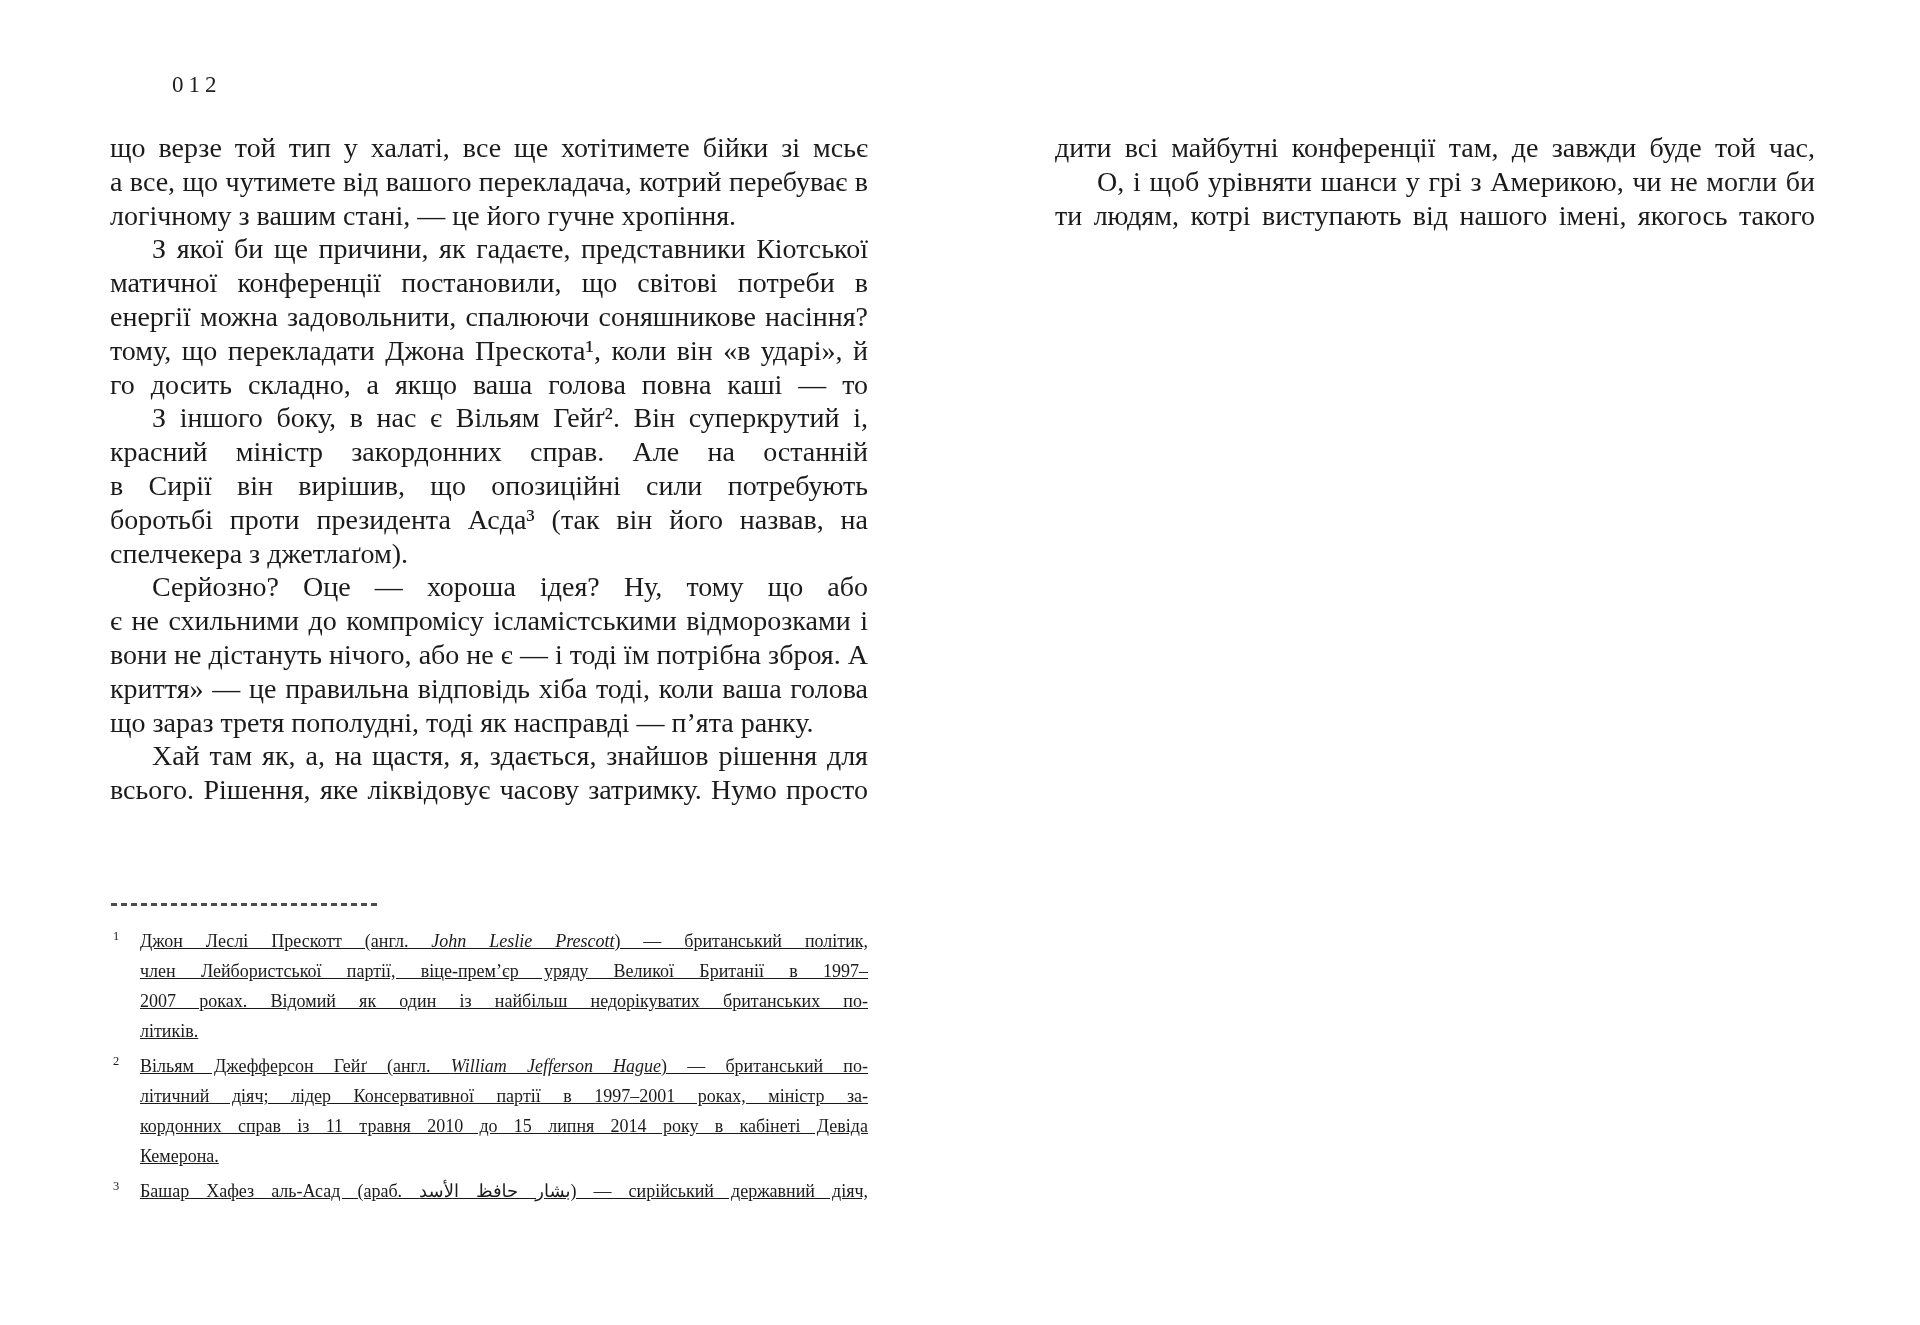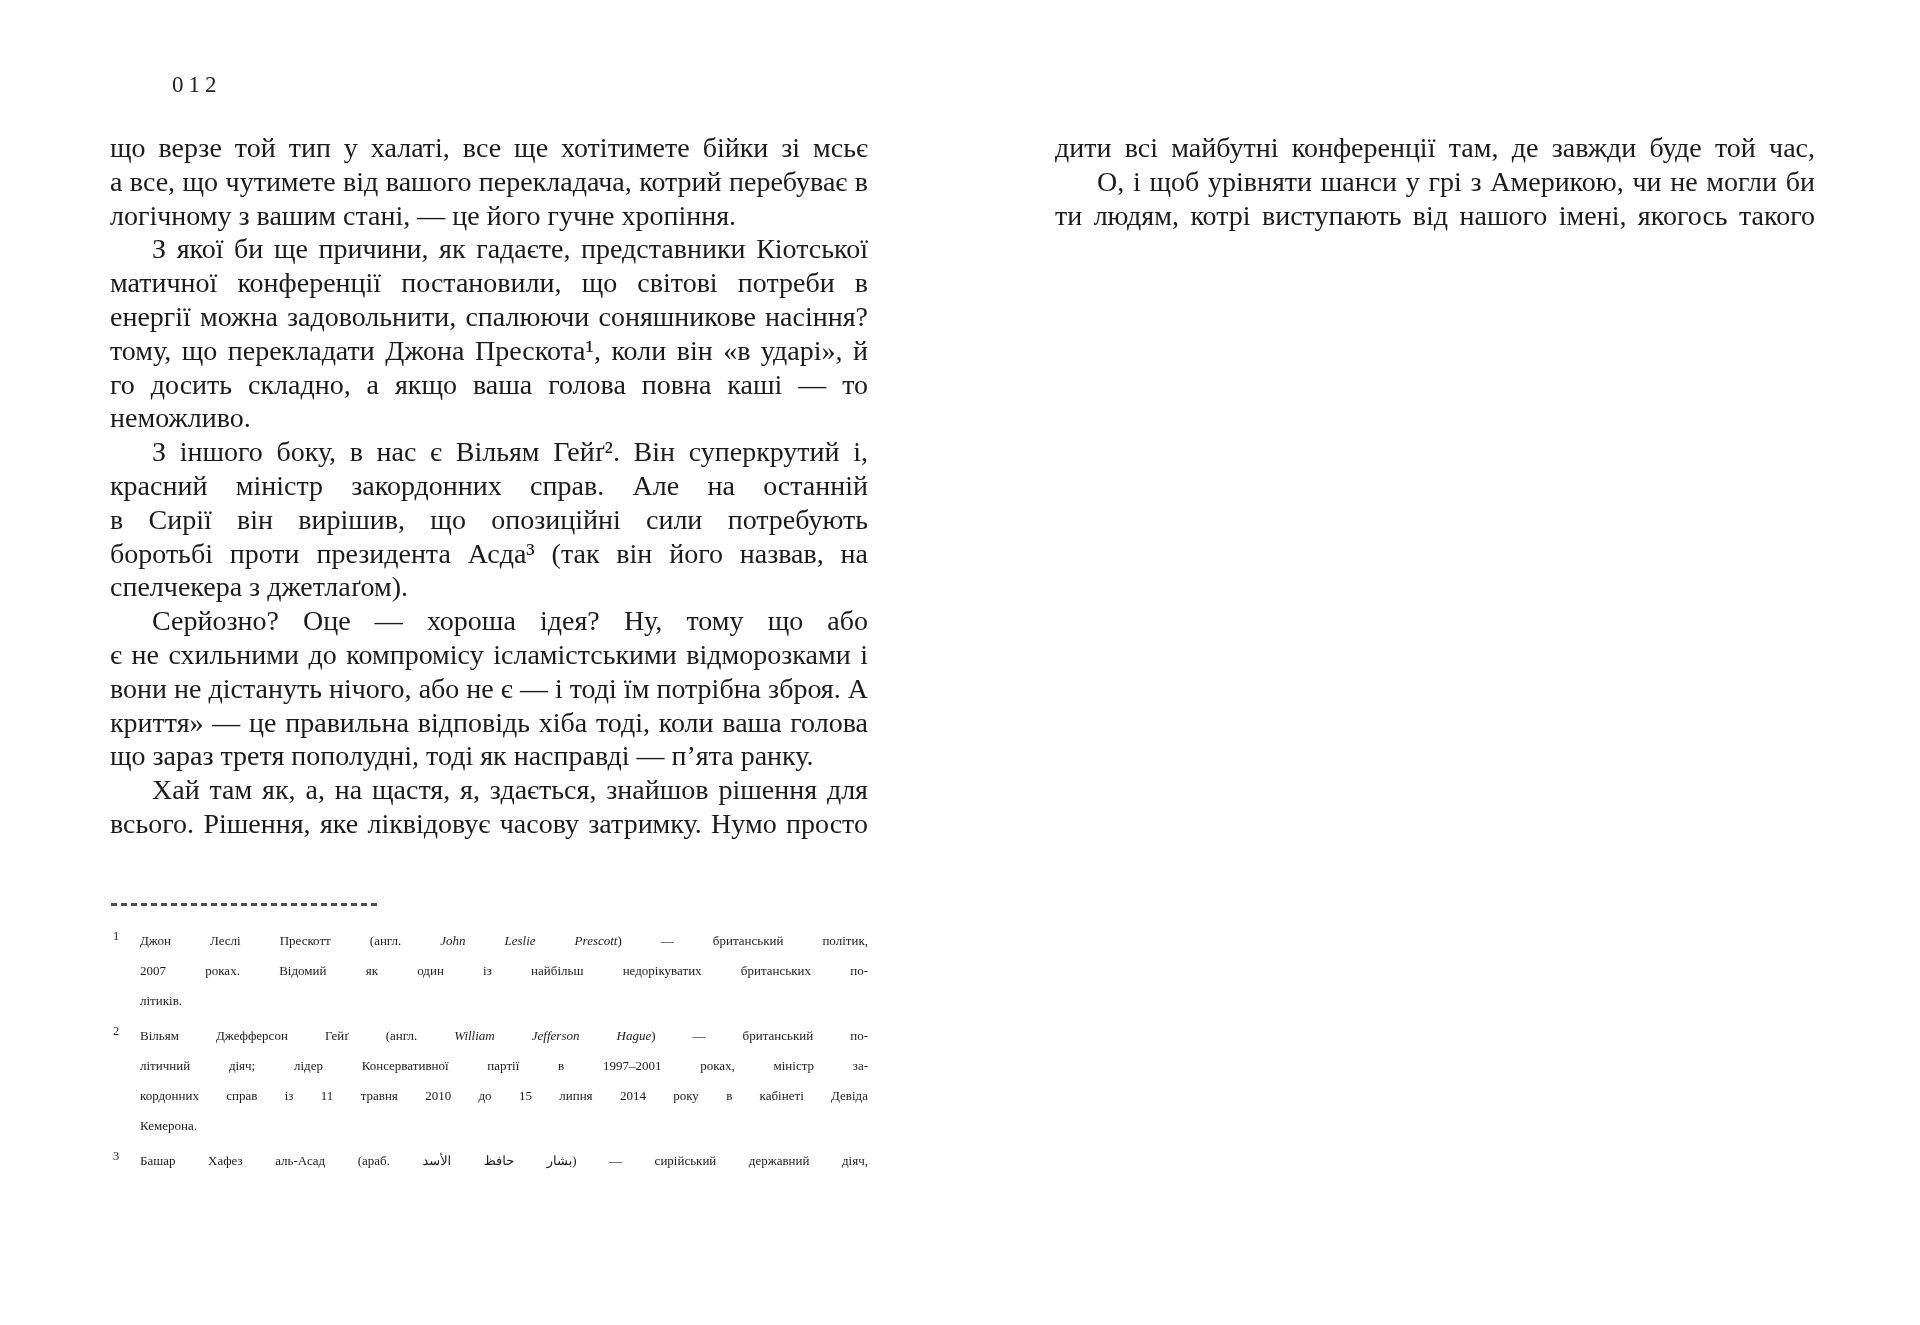--- a/index.html
+++ b/index.html
@@ -25,62 +25,62 @@
     position:absolute;left:111px;top:903px;width:268px;height:3px;
     background:repeating-linear-gradient(90deg,#4d4d4d 0 6px,transparent 6px 10px);
   }
   #footnotes{position:absolute;left:110px;top:926px;width:758px;}
   .footnote{position:relative;padding-left:30px;margin-bottom:5px;}
   .fn-marker{
     position:absolute;left:3px;top:3px;
     font-size:12.5px;color:#1b1b1b;
   }
   .fn-line{
-    font-size:13px;line-height:30px;height:30px;
-    text-align:justify;overflow:hidden;
+    font-size:18px;line-height:30px;height:30px;
+    text-align:justify;overflow:hidden;text-decoration:underline;
   }
   .fn-line:not(.last)::after{content:"";display:inline-block;width:100%;height:0;}
 </style>
 </head>
 <body>
 
 <div>
 
   <div class="folio">012</div>
 
   <div class="text-col" id="left-body">
       <div class="line">що верзе той тип у халаті, все ще хотітимете бійки зі мсьє Олландом,</div>
       <div class="line">а все, що чутимете від вашого перекладача, котрий перебуває в ана-</div>
       <div class="line last">логічному з вашим стані, — це його гучне хропіння.</div>
       <div class="line ind">З якої би ще причини, як гадаєте, представники Кіотської клі-</div>
       <div class="line">матичної конференції постановили, що світові потреби в електро-</div>
       <div class="line">енергії можна задовольнити, спалюючи соняшникове насіння? Та</div>
       <div class="line">тому, що перекладати Джона Прескота¹, коли він «в ударі», й без то-</div>
       <div class="line">го досить складно, а якщо ваша голова повна каші — то практично</div>
-      <div class="line last">неможливо.</div>
       <div class="line ind">З іншого боку, в нас є Вільям Гейґ². Він суперкрутий і, гадаю, пре-</div>
       <div class="line">красний міністр закордонних справ. Але на останній конференції</div>
       <div class="line">в Сирії він вирішив, що опозиційні сили потребують прикриття в їхній</div>
       <div class="line">боротьбі проти президента Асда³ (так він його назвав, на думку мого</div>
       <div class="line last">спелчекера з джетлаґом).</div>
       <div class="line ind">Серйозно? Оце — хороша ідея? Ну, тому що або «опозиційні сили»</div>
       <div class="line">є не схильними до компромісу ісламістськими відморозками і тоді</div>
       <div class="line">вони не дістануть нічого, або не є — і тоді їм потрібна зброя. А «при-</div>
       <div class="line">криття» — це правильна відповідь хіба тоді, коли ваша голова думає,</div>
       <div class="line last">що зараз третя пополудні, тоді як насправді — п’ята ранку.</div>
       <div class="line ind">Хай там як, а, на щастя, я, здається, знайшов рішення для цього</div>
       <div class="line">всього. Рішення, яке ліквідовує часову затримку. Нумо просто прово-</div>
     </div>
 
   <div class="sep"></div>
 
   <div id="footnotes">
       <div class="footnote">
         <span class="fn-marker">1</span>
         <div class="fn-line">Джон Леслі Прескотт (англ. <i>John Leslie Prescott</i>) — британський політик,</div>
+        <div class="fn-line">член Лейбористської партії, віце-прем’єр уряду Великої Британії в 1997–</div>
         <div class="fn-line">2007 роках. Відомий як один із найбільш недорікуватих британських по-</div>
         <div class="fn-line last">літиків.</div>
       </div>
       <div class="footnote">
         <span class="fn-marker">2</span>
         <div class="fn-line">Вільям Джефферсон Гейґ (англ. <i>William Jefferson Hague</i>) — британський по-</div>
         <div class="fn-line">літичний діяч; лідер Консервативної партії в 1997–2001 роках, міністр за-</div>
         <div class="fn-line">кордонних справ із 11 травня 2010 до 15 липня 2014 року в кабінеті Девіда</div>
         <div class="fn-line last">Кемерона.</div>
       </div>

